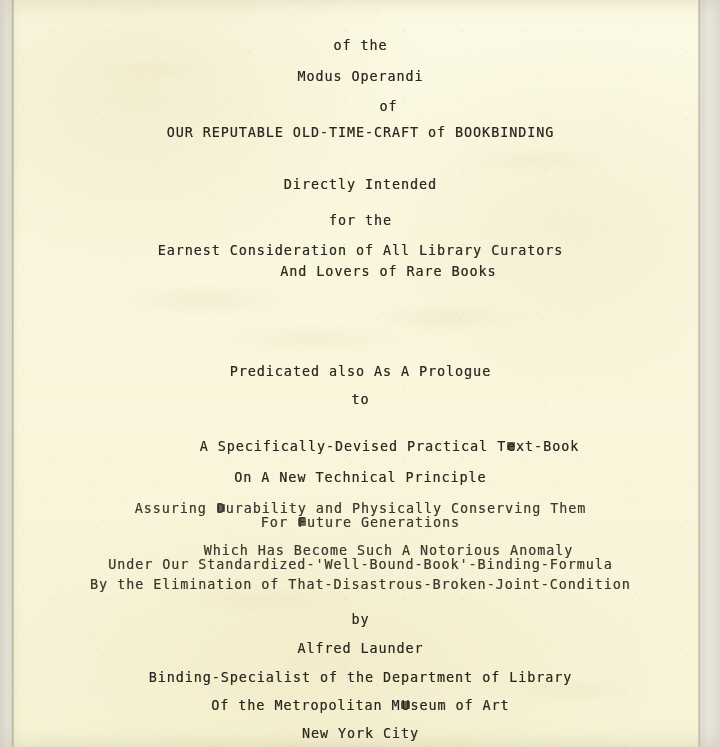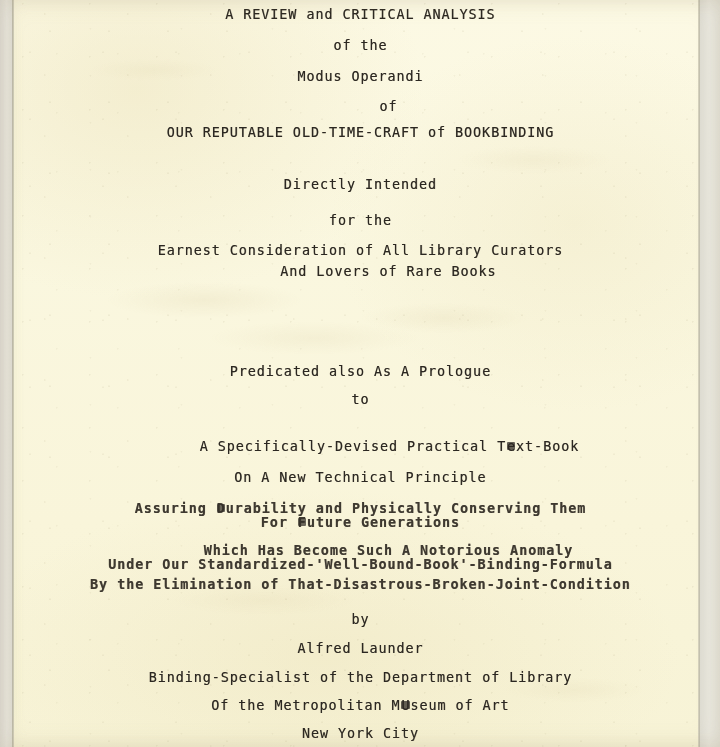--- a/index.html
+++ b/index.html
@@ -100,21 +100,21 @@
     font-size: 13.4px;
     line-height: 14px;
     letter-spacing: 0.95px;
     text-indent: 0.95px;
     text-shadow:
       0.35px 0 0 rgba(43,39,33,0.30),
       -0.3px 0.25px 0 rgba(43,39,33,0.16),
       0 0.4px 0.5px rgba(70,62,48,0.18);
   }
   
-  .tline.faint { color: #37322a; opacity: 0.96; font-weight: bold; }
+  .tline.faint { color: #37322a; opacity: 0.96; }
 
   
   .strike {
     position: relative;
     display: inline-block;
   }
   .strike::after {
     content: "";
     position: absolute;
     left: 50%;
@@ -146,21 +146,20 @@
 
   <div class="paper">
     <div class="mottle"></div>
     <div class="grain"></div>
   </div>
 
   <div class="edge-line-left"></div>
   <div class="edge-line-right"></div>
 
   <div class="typed-layer" id="typed-layer">
-      <div class="tline" style="top: 8px;">A REVIEW and CRITICAL ANALYSIS</div>
       <div class="tline" style="top: 39px;">of the</div>
       <div class="tline" style="top: 70px;">Modus Operandi</div>
       <div class="tline" style="top: 100px; margin-left: 28px;">of</div>
       <div class="tline" style="top: 126px;">OUR REPUTABLE OLD-TIME-CRAFT of BOOKBINDING</div>
       <div class="tline" style="top: 178px;">Directly Intended</div>
       <div class="tline" style="top: 214px;">for the</div>
       <div class="tline" style="top: 244px;">Earnest Consideration of All Library Curators</div>
       <div class="tline" style="top: 265px; padding-left: 28px;">And Lovers of Rare Books</div>
       <div class="tline" style="top: 365px;">Predicated also As A Prologue</div>
       <div class="tline" style="top: 393px;">to</div>

